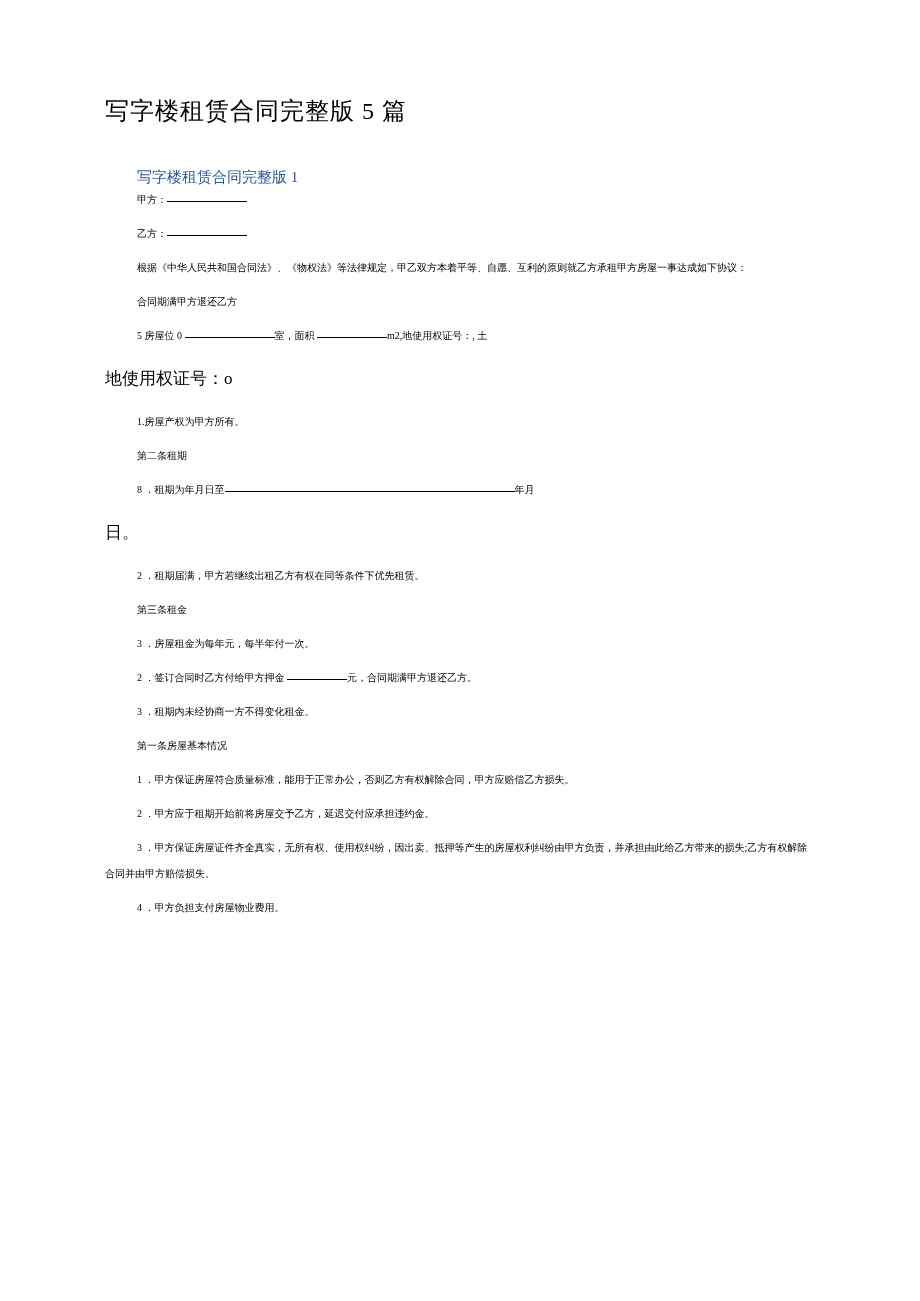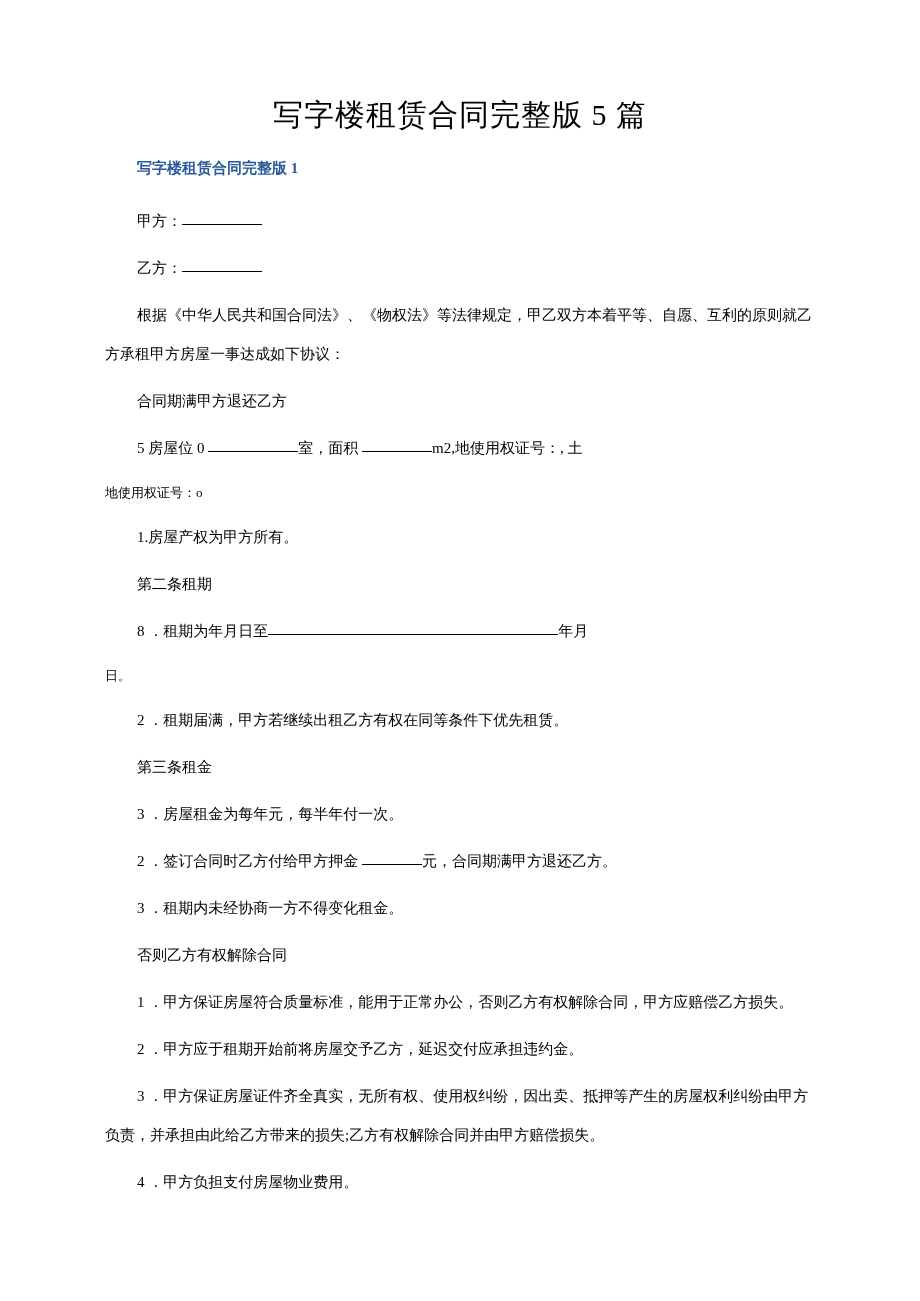--- a/index.html
+++ b/index.html
@@ -5,41 +5,39 @@
   * { margin: 0; padding: 0; box-sizing: border-box; }
   body {
     background: #fff;
     font-family: "SimSun", "宋体", serif;
     width: 920px;
     height: 1301px;
     padding: 95px 105px 60px 105px;
     color: #000;
   }
   .title {
-    text-align: center;
-    font-size: 30px;
+    font-size: 24px;
     font-weight: normal;
-    margin-bottom: 23px;
+    margin-bottom: 41px;
     letter-spacing: 1px;
   }
   .section-label {
     color: #2a5a9a;
     font-size: 15px;
-    margin-bottom: 24px;
     text-indent: 32px;
-    font-weight: bold;
+    font-weight: normal;
   }
   .para {
-    font-size: 15px;
+    font-size: 10px;
     line-height: 2.6;
     text-indent: 32px;
     margin-bottom: 8px;
   }
   .para-noindent-cont {
-    font-size: 13px;
+    font-size: 17px;
     line-height: 2.6;
     margin-bottom: 8px;
   }
   .blank {
     display: inline-block;
     border-bottom: 1px solid #000;
     height: 1em;
     vertical-align: baseline;
     position: relative;
     top: -1px;
@@ -83,21 +81,21 @@
 <p class="para">第三条租金</p>
 
 <p class="para">3 ．房屋租金为每年元，每半年付一次。</p>
 
 <p class="para">
   <span>2 ．签订合同时乙方付给甲方押金 </span><span class="blank" style="width:60px"></span><span>元，合同期满甲方退还乙方。</span>
 </p>
 
 <p class="para">3 ．租期内未经协商一方不得变化租金。</p>
 
-<p class="para">否则乙方有权解除合同</p>
+<p class="para">第一条房屋基本情况</p>
 
 <p class="para">1 ．甲方保证房屋符合质量标准，能用于正常办公，否则乙方有权解除合同，甲方应赔偿乙方损失。</p>
 
 <p class="para">2       ．甲方应于租期开始前将房屋交予乙方，延迟交付应承担违约金。</p>
 
 <p class="para">3       ．甲方保证房屋证件齐全真实，无所有权、使用权纠纷，因出卖、抵押等产生的房屋权利纠纷由甲方负责，并承担由此给乙方带来的损失;乙方有权解除合同并由甲方赔偿损失。</p>
 
 <p class="para">4       ．甲方负担支付房屋物业费用。</p>
 
 </body></html>

